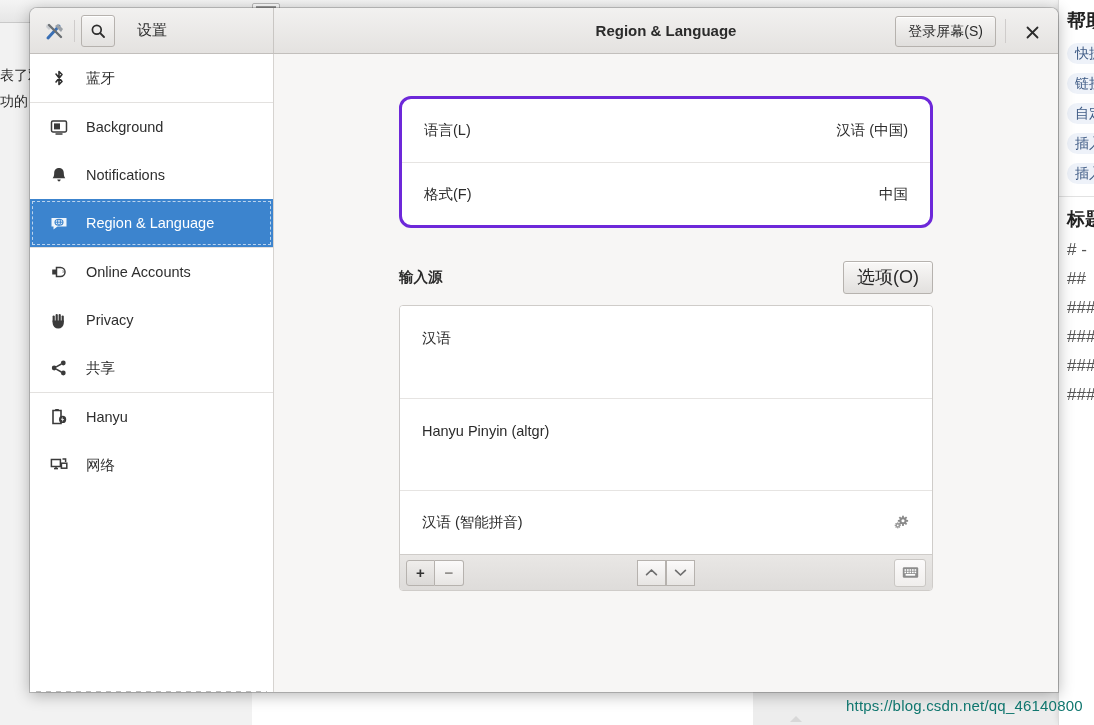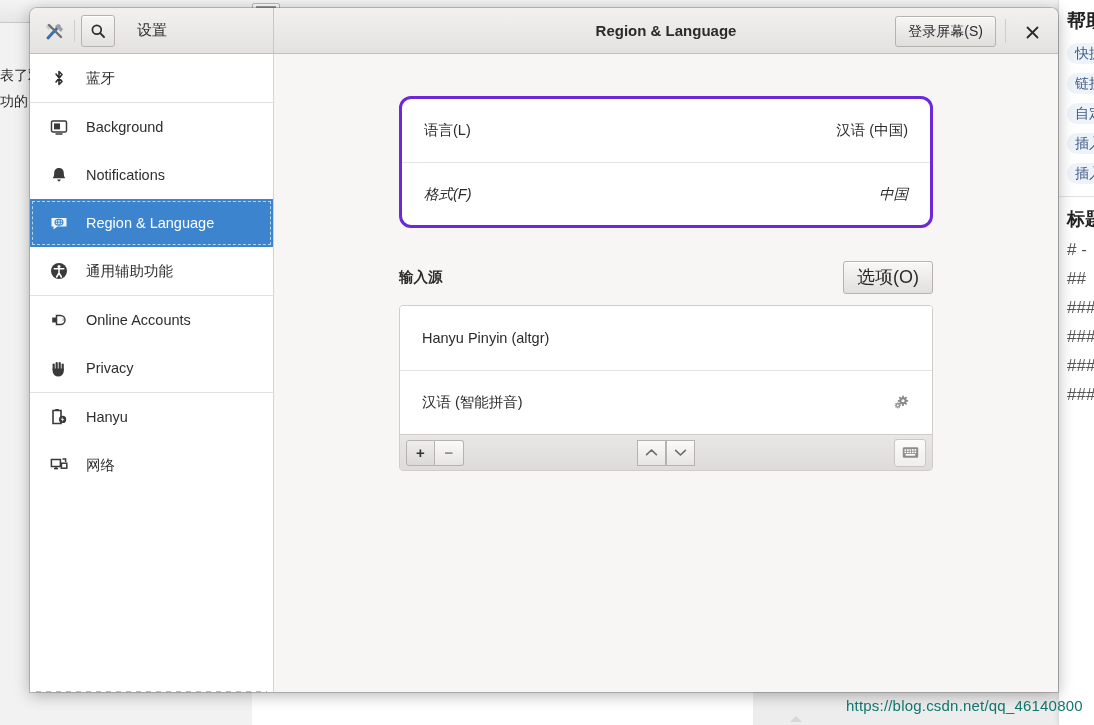--- a/index.html
+++ b/index.html
@@ -221,21 +221,21 @@
     border-radius: 12px;
     overflow: hidden;
   }
   .row {
     height: 63px;
     display:flex; align-items:center; justify-content:space-between;
     padding: 0 22px;
     box-sizing: border-box;
     font-size: 14.5px; color: #2b2b2b;
   }
-  .row + .row { border-top: 1px solid #e6e4e2; font-style: italic; }
+  .row + .row { border-top: 1px solid #e6e4e2; }
   .row .val { color: #2b2b2b; }
 
   .section-head {
     margin-top: 32px;
     height: 34px;
     display:flex; align-items:center; justify-content:space-between;
   }
   .section-title {
     font-size: 14.5px; font-weight: bold; color: #2b2b2b;
   }
@@ -256,21 +256,21 @@
     background: #ffffff;
   }
   .src-row {
     height: 64px;
     display:flex; align-items:center; justify-content:space-between;
     padding: 0 22px;
     box-sizing: border-box;
     font-size: 14.5px; color: #2b2b2b;
     background: #ffffff;
   }
-  .src-row + .src-row { border-top: 1px solid #e6e4e2; }
+  .src-row + .src-row { border-top: 1px solid #e6e4e2; margin-top: 28px; }
 
   .list-toolbar {
     height: 36px;
     background: linear-gradient(to bottom, #e9e7e5, #dedcda);
     border-top: 1px solid #cfccc9;
     display:flex; align-items:center;
     position: relative;
     padding: 0 6px;
     box-sizing: border-box;
   }
@@ -440,30 +440,20 @@
             <svg width="20" height="20" viewBox="0 0 20 20">
               <path d="M2.5 5 H17.5 V13.5 H8.5 L4.5 16.5 V13.5 H2.5 Z" fill="#ffffff" opacity="0.92"></path>
               <ellipse cx="10" cy="9.2" rx="4" ry="3" fill="none" stroke="#3c84ce" stroke-width="1.1"></ellipse>
               <ellipse cx="10" cy="9.2" rx="1.5" ry="3" fill="none" stroke="#3c84ce" stroke-width="1"></ellipse>
               <line x1="6" y1="9.2" x2="14" y2="9.2" stroke="#3c84ce" stroke-width="1"></line>
             </svg>
           </span>
           <span class="lbl">Region &amp; Language</span>
         </div>
 
-        <div class="nav-item">
-          <span class="ico">
-            <svg width="20" height="20" viewBox="0 0 20 20">
-              <circle cx="10" cy="10" r="8" fill="#3a3a3a"></circle>
-              <circle cx="10" cy="5.4" r="1.5" fill="#ffffff"></circle>
-              <path d="M5.2 7.8 H14.8 M10 7.8 V12 M10 12 L7.6 16 M10 12 L12.4 16" stroke="#ffffff" stroke-width="1.5" fill="none" stroke-linecap="round"></path>
-            </svg>
-          </span>
-          <span class="lbl">通用辅助功能</span>
-        </div>
 
         <div class="nav-sep"></div>
 
         <div class="nav-item">
           <span class="ico">
             <svg width="20" height="20" viewBox="0 0 20 20">
               <path d="M3.2 7.5 H7.5 L7.5 12.5 H3.2 Z" fill="#3a3a3a"></path>
               <path d="M7.5 5.5 L11.5 5.5 A4.5 4.5 0 0 1 11.5 14.5 L7.5 14.5 Z" fill="none" stroke="#3a3a3a" stroke-width="1.5"></path>
               <text x="13" y="11" font-size="7" fill="#7a7a7a" font-family="Liberation Serif, serif" font-style="italic">s</text>
             </svg>
@@ -477,20 +467,32 @@
               <rect x="3.6" y="5.5" width="2.2" height="7" rx="1.1" fill="#3a3a3a"></rect>
               <rect x="6.6" y="4" width="2.2" height="8.5" rx="1.1" fill="#3a3a3a"></rect>
               <rect x="9.6" y="4" width="2.2" height="8.5" rx="1.1" fill="#3a3a3a"></rect>
               <rect x="12.6" y="5.5" width="2.2" height="7" rx="1.1" fill="#3a3a3a"></rect>
               <path d="M3.6 10.5 H14.8 V13 A5.6 5.6 0 0 1 3.6 13 Z" fill="#3a3a3a"></path>
             </svg>
           </span>
           <span class="lbl">Privacy</span>
         </div>
 
+        <div class="nav-item">
+          <span class="ico">
+            <svg width="20" height="20" viewBox="0 0 20 20">
+              <circle cx="14.3" cy="5" r="2.4" fill="#3a3a3a"></circle>
+              <circle cx="5.2" cy="10" r="2.4" fill="#3a3a3a"></circle>
+              <circle cx="14.3" cy="15" r="2.4" fill="#3a3a3a"></circle>
+              <line x1="7.2" y1="8.8" x2="12.4" y2="6" stroke="#3a3a3a" stroke-width="1.5"></line>
+              <line x1="7.2" y1="11.2" x2="12.4" y2="14" stroke="#3a3a3a" stroke-width="1.5"></line>
+            </svg>
+          </span>
+          <span class="lbl">共享</span>
+        </div>
 
         <div class="nav-sep"></div>
 
 
         <div class="nav-item">
           <span class="ico">
             <svg width="20" height="20" viewBox="0 0 20 20">
               <path d="M4 3.5 H12 V16.5 H4 Z" fill="none" stroke="#3a3a3a" stroke-width="1.6"></path>
               <rect x="6.2" y="2" width="3.6" height="1.8" fill="#3a3a3a"></rect>
               <circle cx="13.6" cy="12.4" r="3.6" fill="#3a3a3a"></circle>
@@ -529,20 +531,23 @@
               <span class="val">中国</span>
             </div>
           </div>
 
           <div class="section-head">
             <span class="section-title">输入源</span>
             <div class="opt-btn">选项(O)</div>
           </div>
 
           <div class="list-card">
+            <div class="src-row">
+              <span>汉语</span>
+            </div>
             <div class="src-row">
               <span>Hanyu Pinyin (altgr)</span>
             </div>
             <div class="src-row">
               <span>汉语 (智能拼音)</span>
               <span>
                 <svg class="gear-mini" viewBox="0 0 20 20">
                   <g fill="#8a8a8a">
                     <circle cx="12.2" cy="7.6" r="4"></circle>
                     <rect x="11.2" y="1.9" width="2" height="11.4"></rect>

